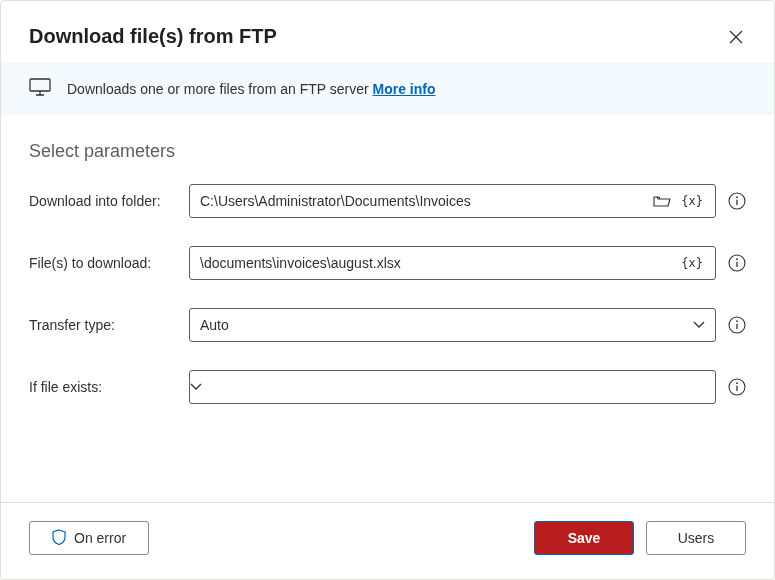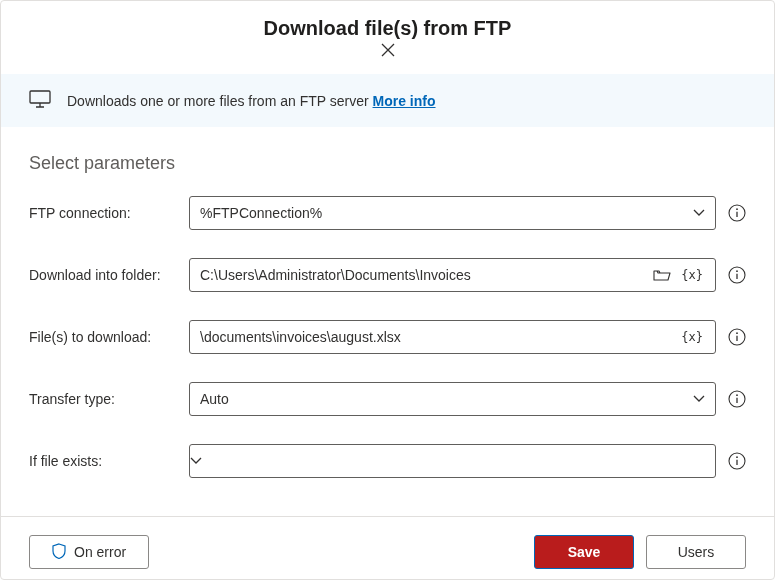--- a/index.html
+++ b/index.html
@@ -13,22 +13,21 @@
       border: 1px solid #e1dfdd;
       border-radius: 4px;
       overflow: hidden;
       display: flex;
       flex-direction: column;
     }
     .header {
       display: flex;
       align-items: center;
       justify-content: space-between;
-      padding: 16px 28px 14px 28px;
-      flex-direction: column;
+      padding: 24px 28px 14px 28px;
     }
     .header h1 {
       font-size: 20px;
       font-weight: 600;
       color: #201f1e;
     }
     .close-btn {
       cursor: pointer;
       width: 20px;
       height: 20px;
@@ -176,40 +175,20 @@
       </svg>
   </span>
   <span class="banner-text">
     <span>Downloads one or more files from an FTP server </span><a class="more-info">More info</a>
   </span>
 </div>
 
 <div class="content">
   <h2 class="section-title">Select parameters</h2>
 
-  <div class="field-row">
-    <div class="field-label">FTP connection:</div>
-    <div class="input-wrap">
-      <div class="input-value">%FTPConnection%</div>
-      <div class="input-icons">
-        <span class="icon-btn">
-          <svg width="12" height="8" viewBox="0 0 12 8">
-              <path d="M1 1 L6 6 L11 1" stroke="#323130" stroke-width="1.3" fill="none"></path>
-            </svg>
-        </span>
-      </div>
-    </div>
-    <div class="info-icon">
-      <svg width="18" height="18" viewBox="0 0 18 18">
-          <circle cx="9" cy="9" r="8" stroke="#323130" stroke-width="1.1" fill="none"></circle>
-          <circle cx="9" cy="5.2" r="0.9" fill="#323130"></circle>
-          <line x1="9" y1="7.8" x2="9" y2="13" stroke="#323130" stroke-width="1.3"></line>
-        </svg>
-    </div>
-  </div>
 
   <div class="field-row">
     <div class="field-label">Download into folder:</div>
     <div class="input-wrap">
       <div class="input-value">C:\Users\Administrator\Documents\Invoices</div>
       <div class="input-icons">
         <span class="icon-btn">
           <svg width="18" height="14" viewBox="0 0 18 14">
               <path d="M1 3 V12 H15 L17 5 H5 L4 3 Z M1 3 H6 L7 5" stroke="#323130" stroke-width="1.1" fill="none" stroke-linejoin="round"></path>
             </svg>

